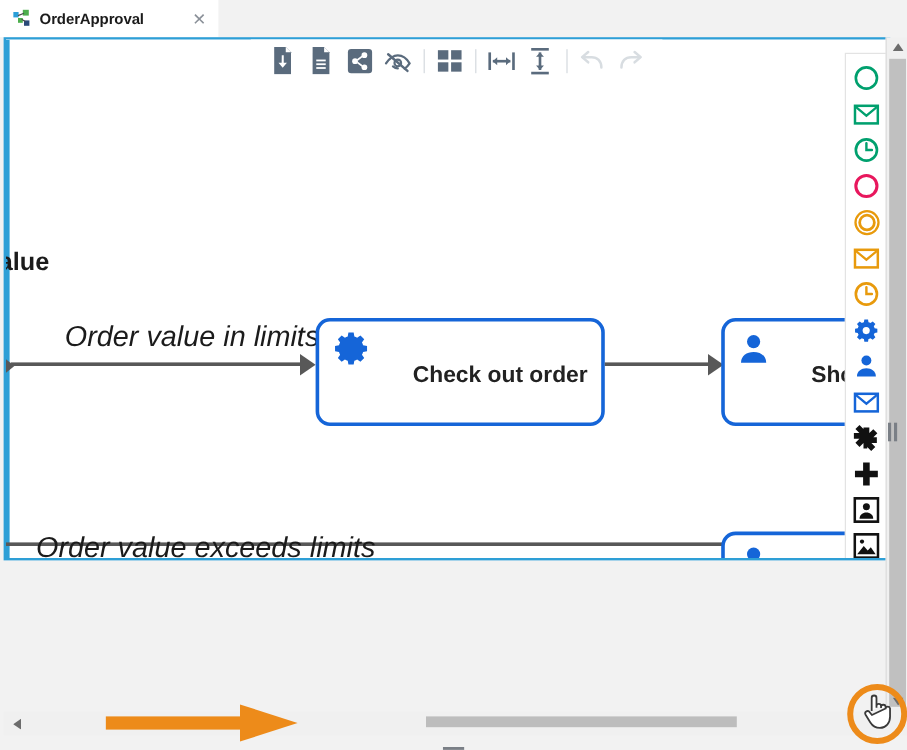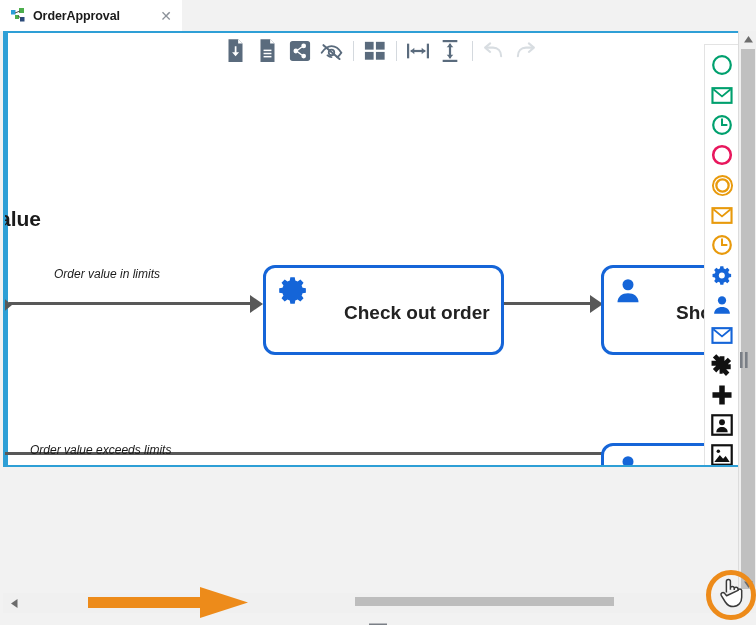--- a/index.html
+++ b/index.html
@@ -46,21 +46,21 @@
   }
   .lane-divider{
     position:absolute; left:0px; top:419px; width:735px; height:3px; background:#585858;
   }
   .lane-title{
     position:absolute; left:-6px; top:174px;
     font-size:21px; font-weight:bold; color:#1b1b1b;
   }
 
   .flowlabel{
-    position:absolute; font-size:12px; font-style:italic; color:#1b1b1b;
+    position:absolute; font-size:24px; font-style:italic; color:#1b1b1b;
     white-space:nowrap;
   }
   .flowlabel.l1{ left:49px; top:234px; }
   .flowlabel.l2{ left:25px; top:410px; }
 
   .conn{
     position:absolute; height:3px; background:#585858;
   }
   .arrowhead{
     position:absolute; width:0; height:0;

